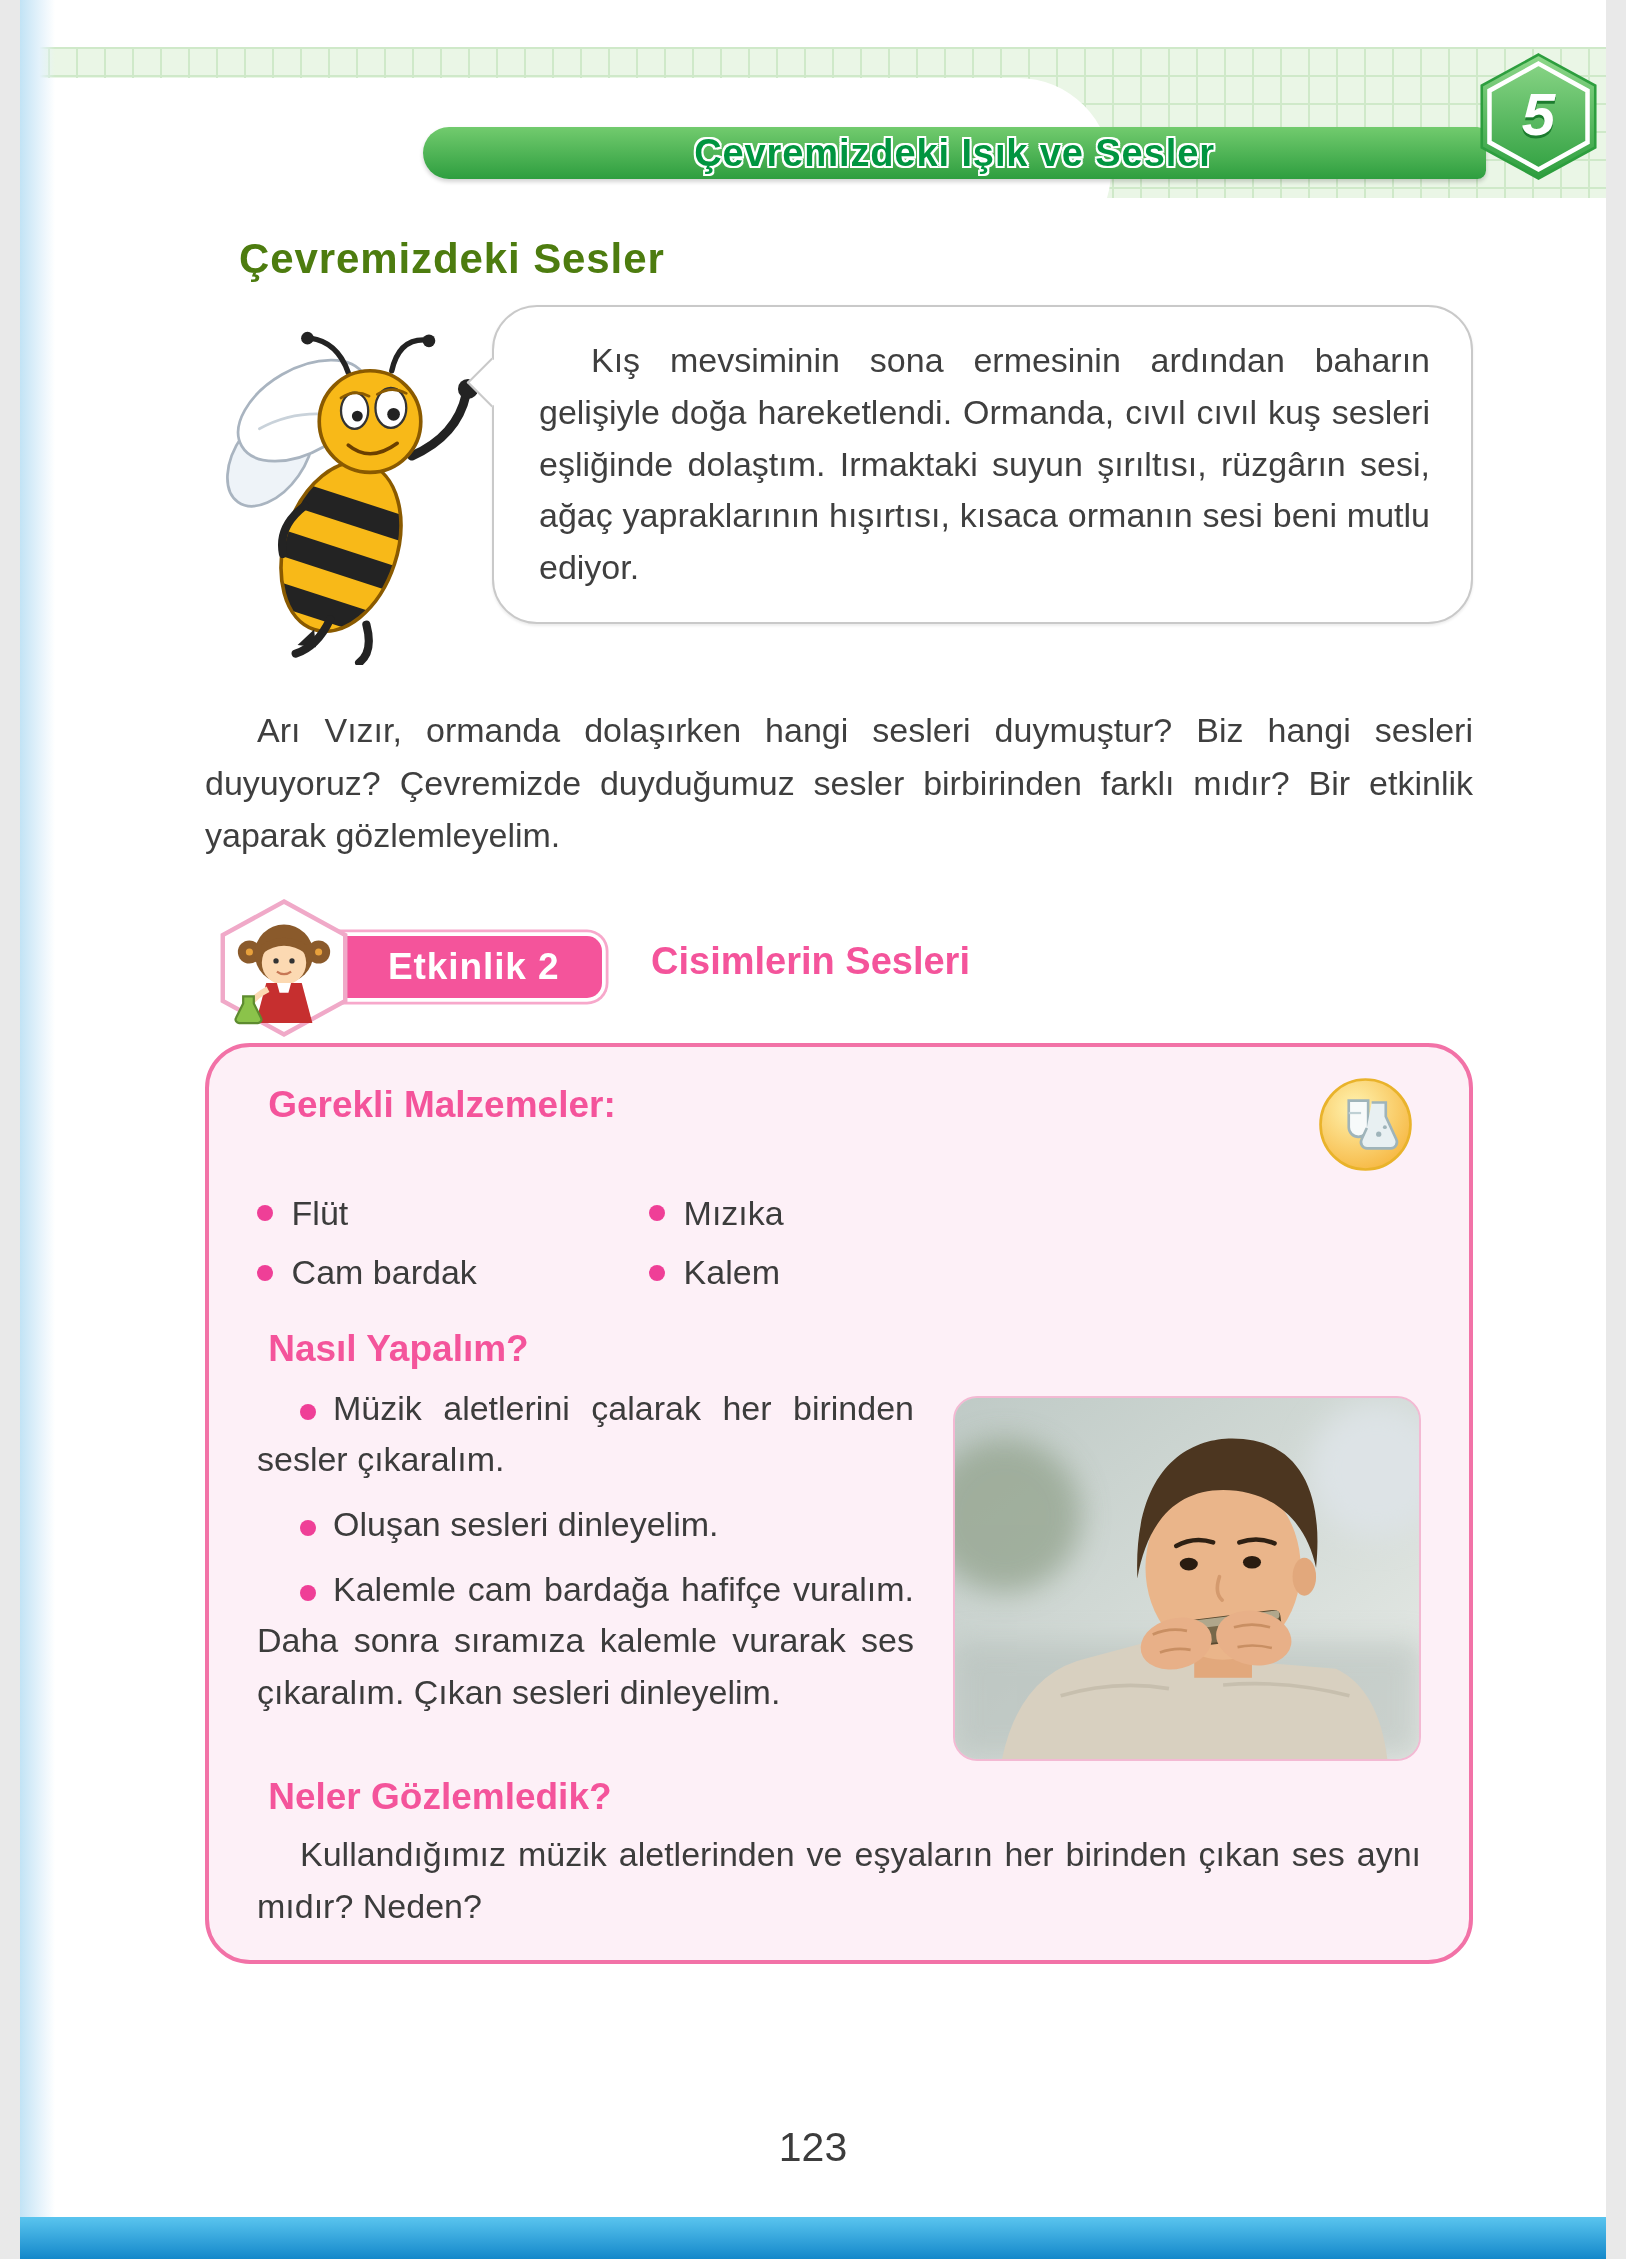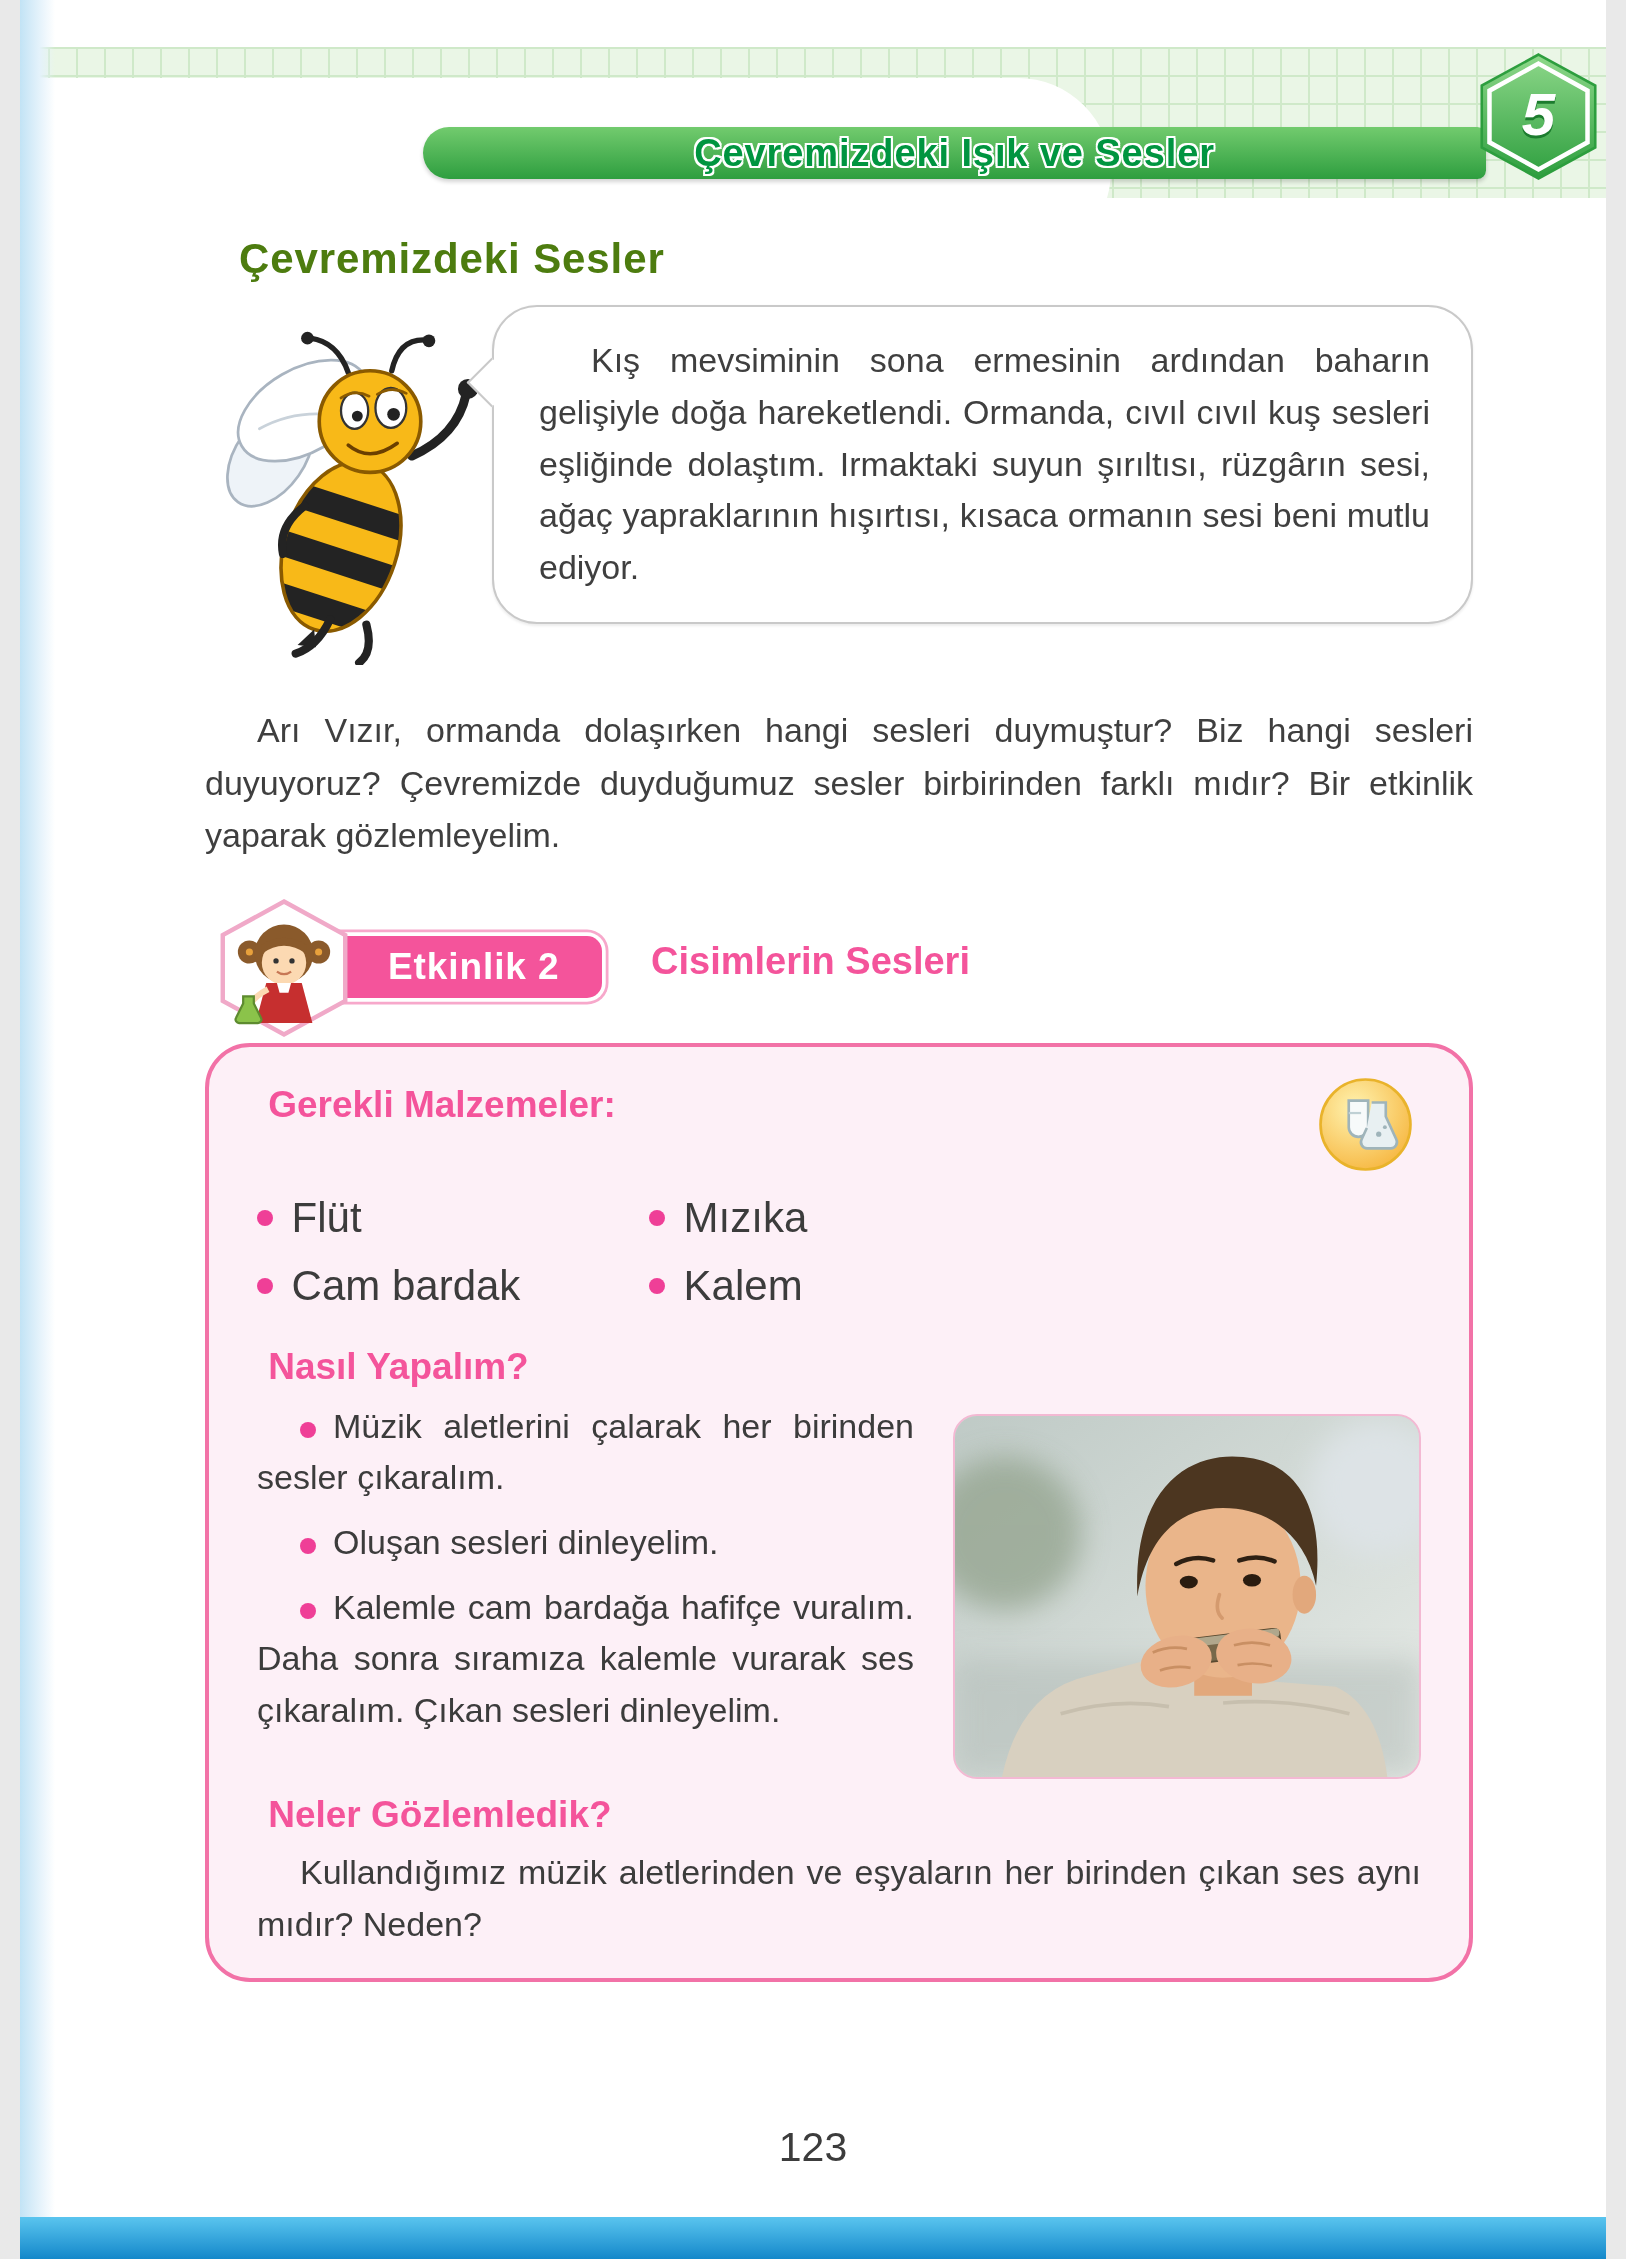--- a/index.html
+++ b/index.html
@@ -70,21 +70,21 @@
   .activity-box { margin-top: 18.6px; background: #fdf0f7; border: 4.7px solid #f272a7;
         border-radius: 45px; padding: 37px 48px 28px; }
 
   .materials-row { display: flex; justify-content: space-between; align-items: flex-start; }
   .box-heading { font-size: 37px; font-weight: bold; color: #f4549b; margin-left: 11.2px; }
   .flask-icon { width: 97px; height: 97px; margin: -7.5px 7.5px 0 0; flex: none; }
   .flask-icon svg { width: 100%; height: 100%; display: block; }
 
   .materials-grid { display: grid; grid-template-columns: 392px auto; row-gap: 5.6px;
         margin-top: 13px; max-width: 886px; }
-  .material-item { display: flex; align-items: center; font-size: 42px; color: #3c3c3c;
+  .material-item { display: flex; align-items: center; font-size: 34px; color: #3c3c3c;
         padding: 7.5px 0; }
   .dot { width: 16px; height: 16px; border-radius: 50%; background: #ef3f97;
         margin-right: 18.6px; flex: none; }
 
   .how-heading { margin-top: 28px; }
   .steps-wrap { margin-top: 7.5px; }
   .photo-frame { float: right; width: 468px; height: 365px; margin: 13px 0 15px 39px;
         border: 2.8px solid #f3b9d3; border-radius: 24px; overflow: hidden; background: #cfd8d6; }
   .photo-frame svg { width: 100%; height: 100%; display: block; }
   .step { font-size: 34px; line-height: 1.52; color: #3c3c3c; text-align: justify;

